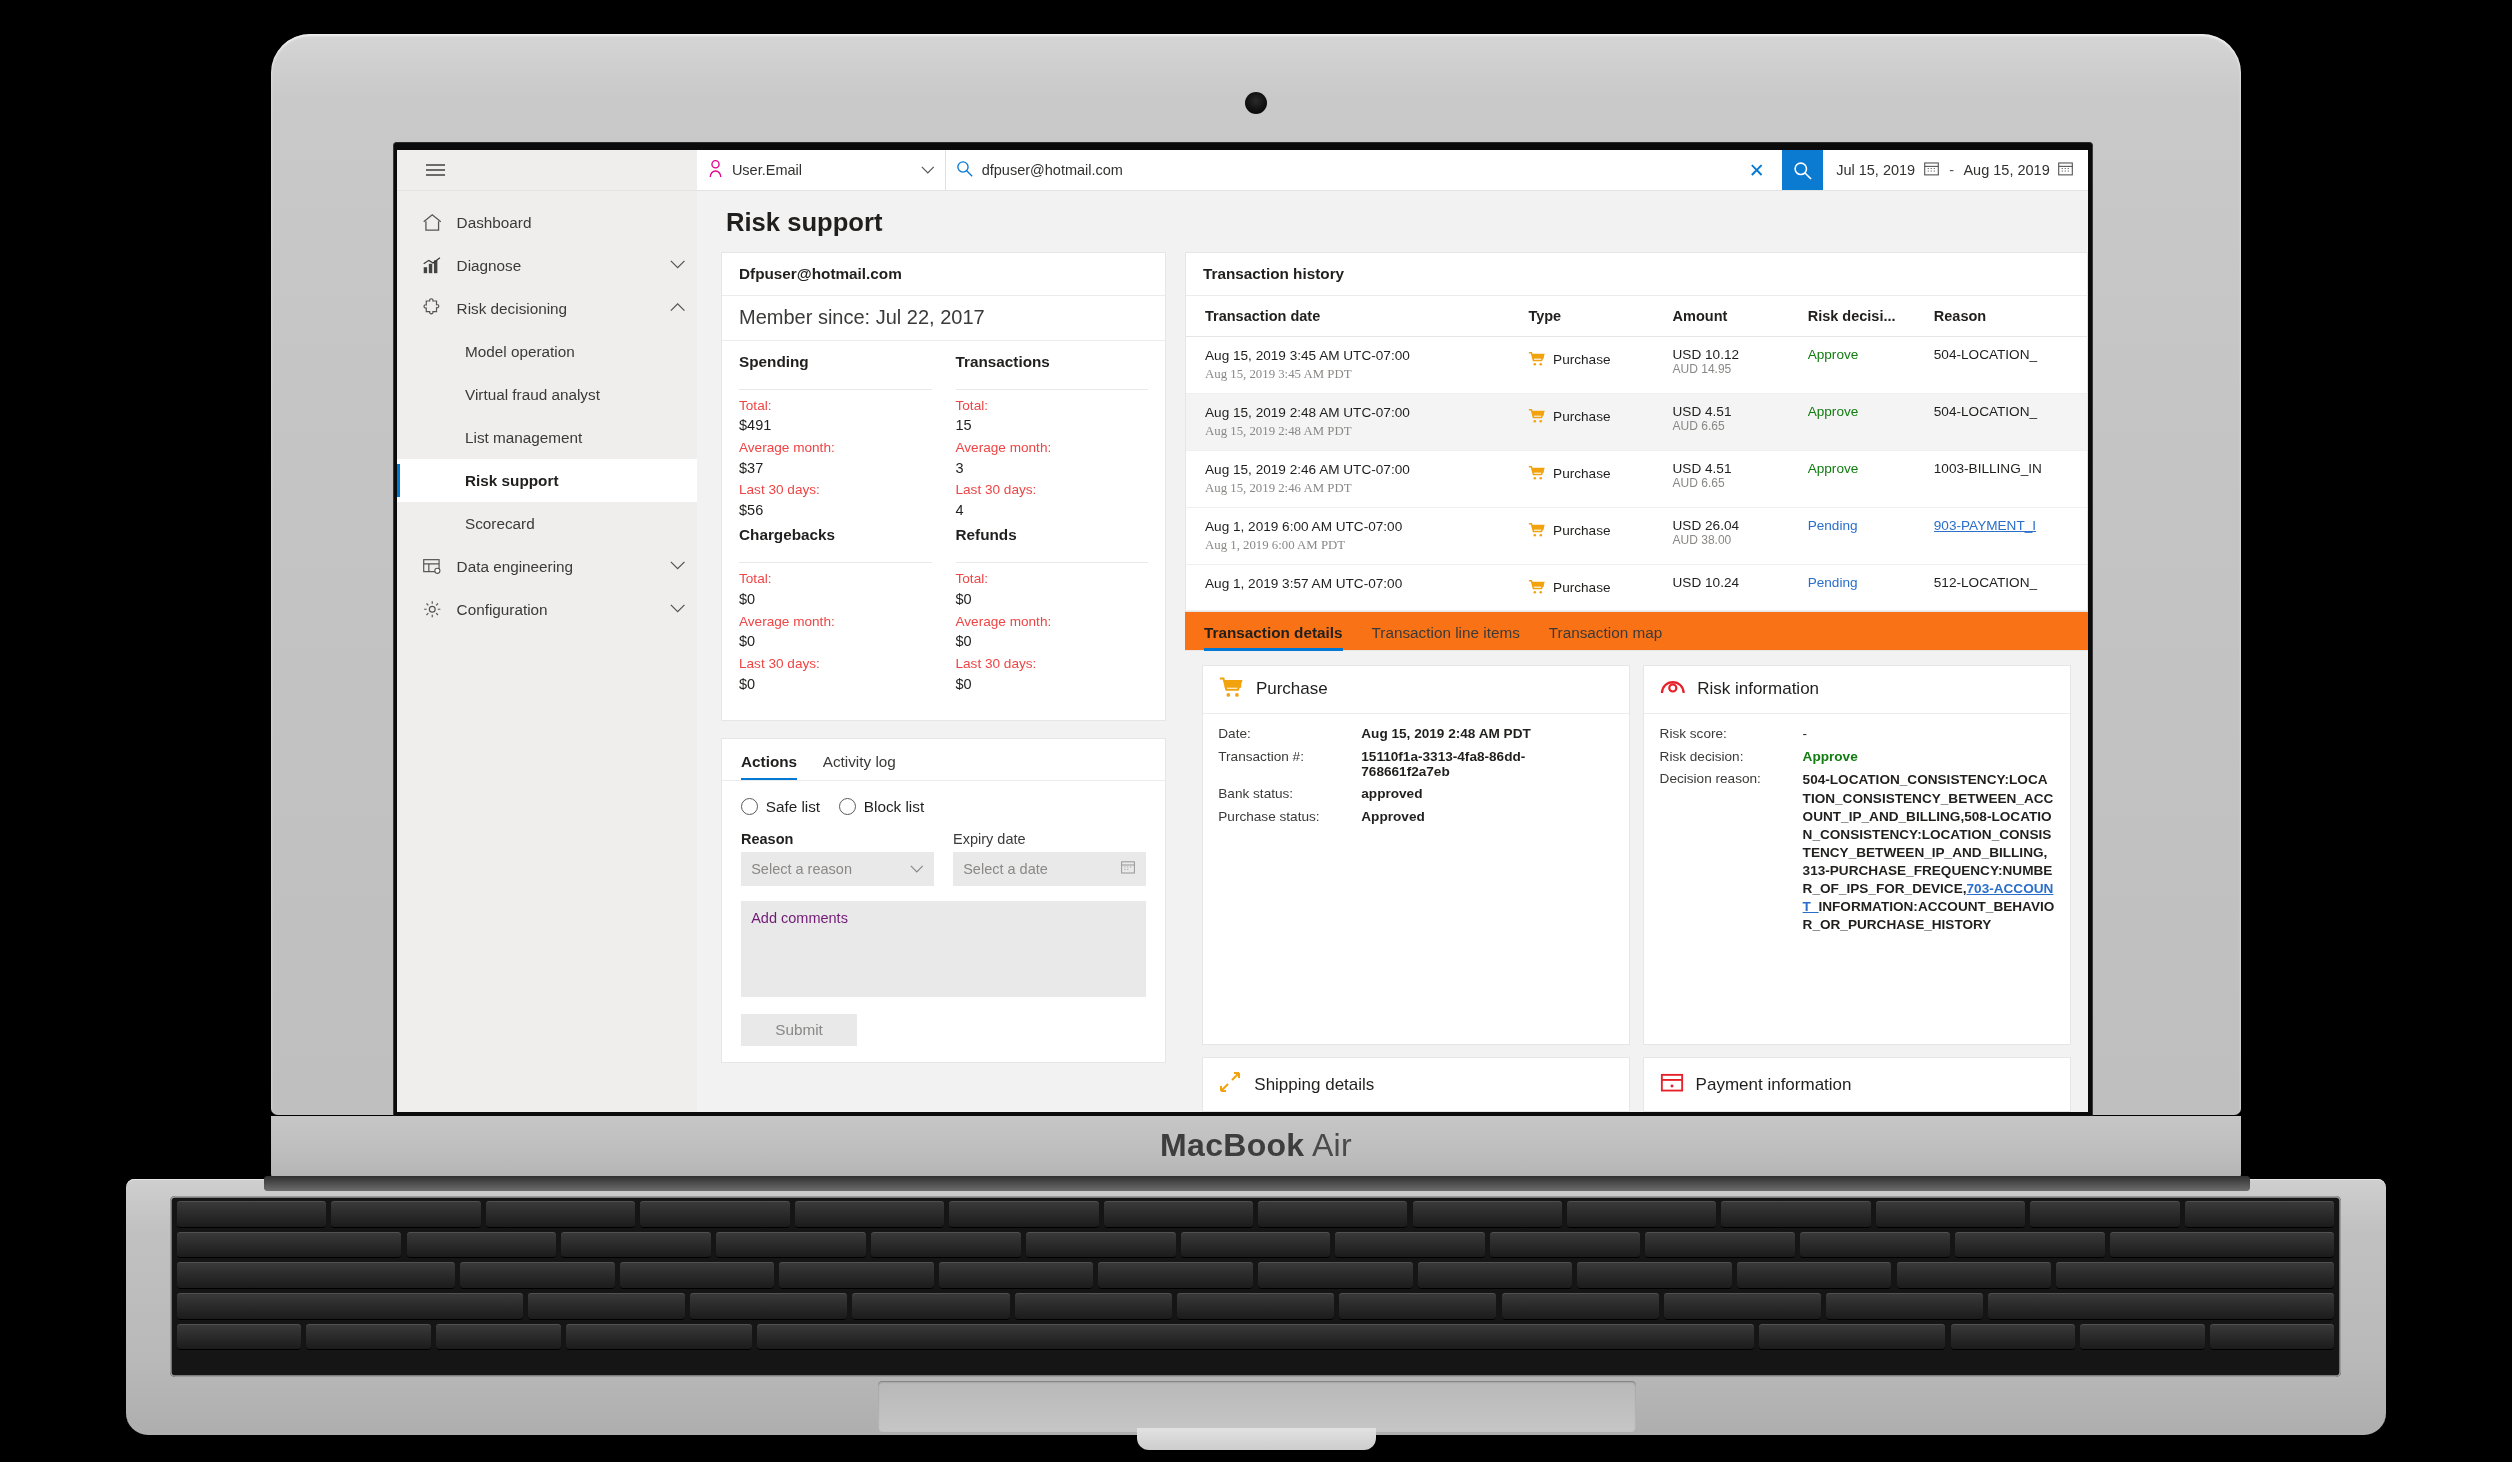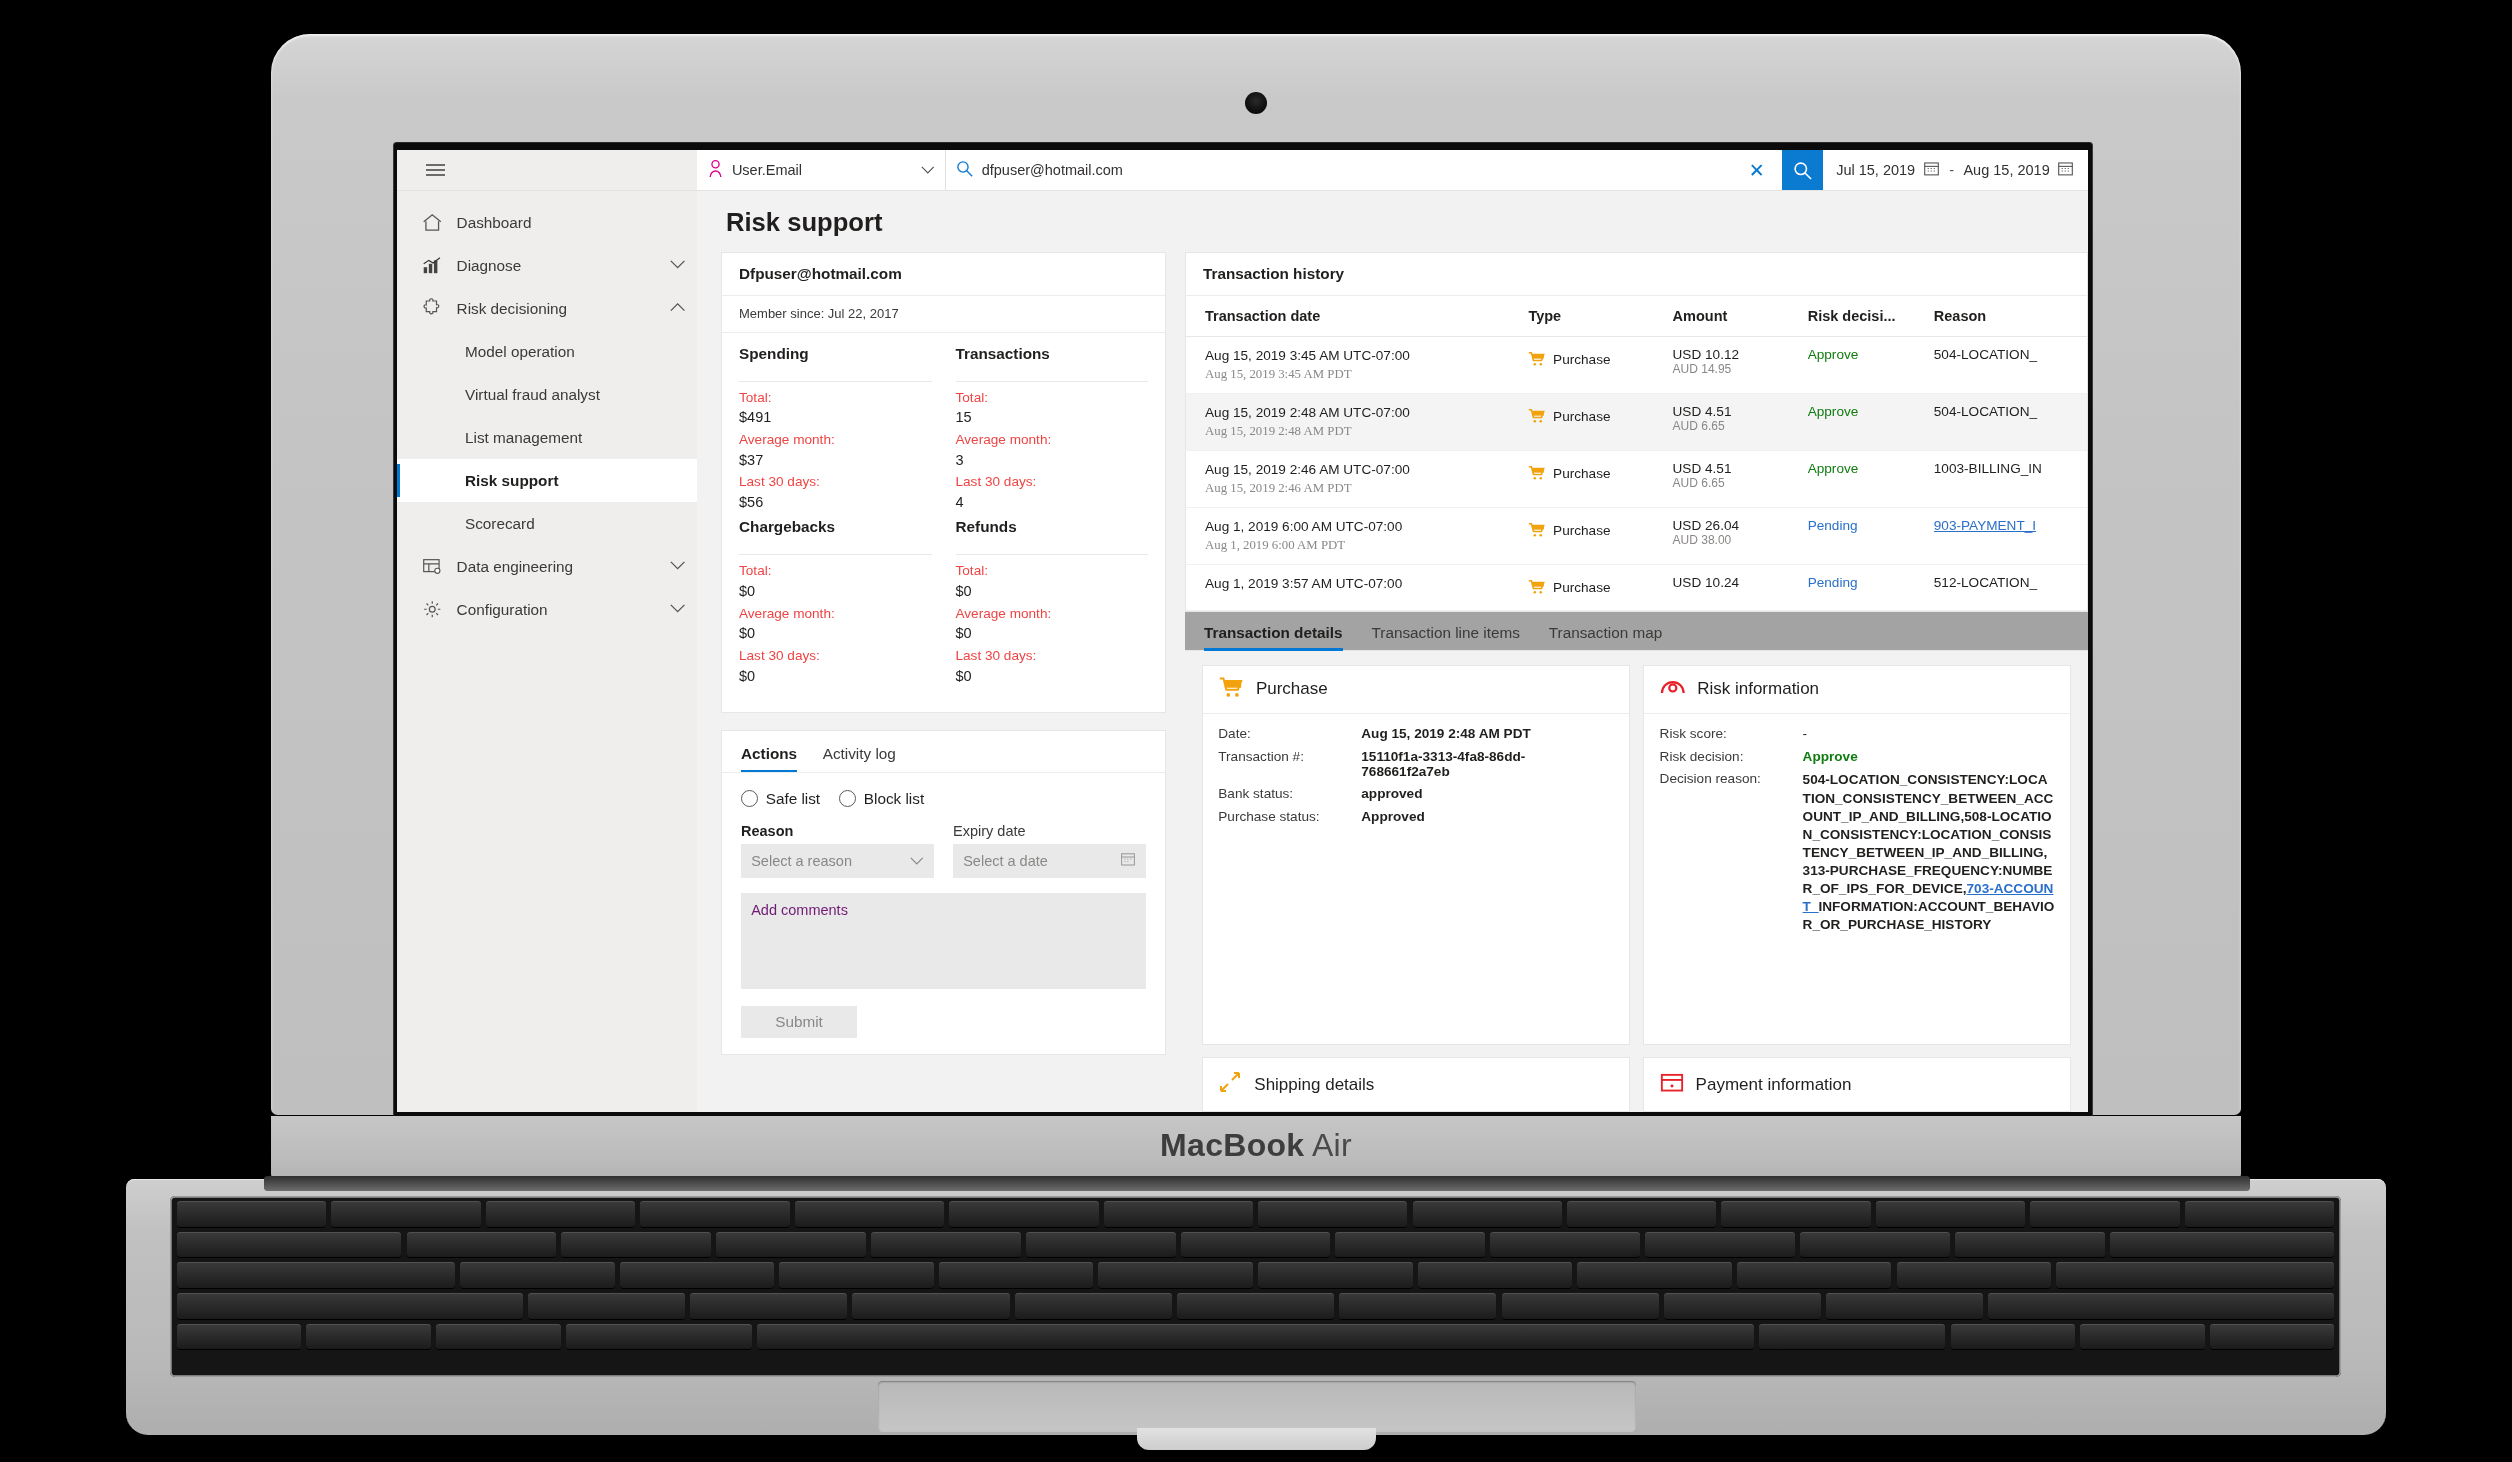--- a/index.html
+++ b/index.html
@@ -126,21 +126,21 @@
   
   .main{ flex:1; display:flex; flex-direction:column; min-width:0; background:#f2f2f2; }
   .page-title{ font-size:25.6px; font-weight:700; color:#201f1e; padding:17px 0 15.3px 29px; }
   .content{ flex:1; display:flex; gap:19px; padding:0 0 0 24px; min-height:0; }
 
   
   .col-left{ width:445px; flex-shrink:0; display:flex; flex-direction:column; gap:17px; }
   .card{ background:#fff; border:0.9px solid #e6e6e6; }
   .card-head{ padding:12px 17px; font-size:15.3px; font-weight:700; color:#201f1e;
               border-bottom:0.9px solid #ececec; }
-  .member-since{ padding:10.2px 17px; font-size:13px; color:#3b3a39; border-bottom:0.9px solid #ececec;}
+  .member-since{ padding:10.2px 17px; font-size:20px; color:#3b3a39; border-bottom:0.9px solid #ececec;}
   .stats{ display:flex; padding:12px 17px 20.5px 17px; gap:24px; }
   .stat-col{ flex:1; }
   .stat-group-title{ font-size:15.3px; font-weight:700; color:#201f1e; padding-bottom:18px;
                      border-bottom:0.9px solid #e8e8e8; margin-bottom:6px; }
   .stat-k{ font-size:13.6px; color:#ef4444; line-height:1.45; }
   .stat-v{ font-size:14.5px; color:#201f1e; line-height:1.45; margin-bottom:1.7px;}
   .stat-group{ margin-bottom:5.1px; }
 
   
   .tabs{ display:flex; gap:25.6px; padding:13.6px 19px 0 19px; border-bottom:0.9px solid #ececec;}
@@ -188,21 +188,21 @@
   .d1{ font-size:13.6px; color:#201f1e; line-height:1.35; }
   .d2{ font-size:12.8px; color:#8a8886; line-height:1.35;font-family:Liberation Serif, serif; }
   .a1{ font-size:13.6px; color:#201f1e; }
   .a2{ font-size:12px; color:#8a8886; }
   .type-cell{ display:flex; align-items:center; gap:7.7px; font-size:13.6px; color:#201f1e; }
   .risk-approve{ font-size:13.6px; color:#107c10; }
   .risk-pending{ font-size:13.6px; color:#2a6fc9; }
   .reason-txt{ font-size:13.6px; color:#201f1e; white-space:nowrap; overflow:hidden;text-align:right; }
   .reason-link{ font-size:13.6px; color:#2a6fc9; text-decoration:underline; white-space:nowrap; overflow:hidden; display:block;}
 
-  .detail-tabs{ display:flex; gap:29px; padding:12px 19px 0 19px; background:#a3a3a3;
+  .detail-tabs{ display:flex; gap:29px; padding:12px 19px 0 19px; background:#f97316;
                 border-bottom:0.9px solid #e6e6e6; border-top:0.9px solid #e6e6e6;}
   .detail-panels{ flex:1; display:flex; gap:13.6px; padding:13.6px 17px 0 17px; background:#f2f2f2; min-height:0;}
   .panel{ background:#fff; border:0.9px solid #e6e6e6; flex:1; display:flex; flex-direction:column; min-width:0;}
   .panel-head{ display:flex; align-items:center; gap:12px; padding:10.2px 15.3px;
                font-size:17px; color:#201f1e; border-bottom:0.9px solid #ececec; }
   .panel-body{ padding:12px 15.3px 10.2px 15.3px; font-size:13.6px; }
   .kv{ display:flex; margin-bottom:7.7px; }
   .kv .k{ width:143px; color:#3b3a39; flex-shrink:0; font-size:13.6px; }
   .kv .v{ color:#201f1e; font-weight:700; font-size:13.6px; word-break:break-word; }
   .kv .v.green{ color:#107c10; font-weight:700; }

